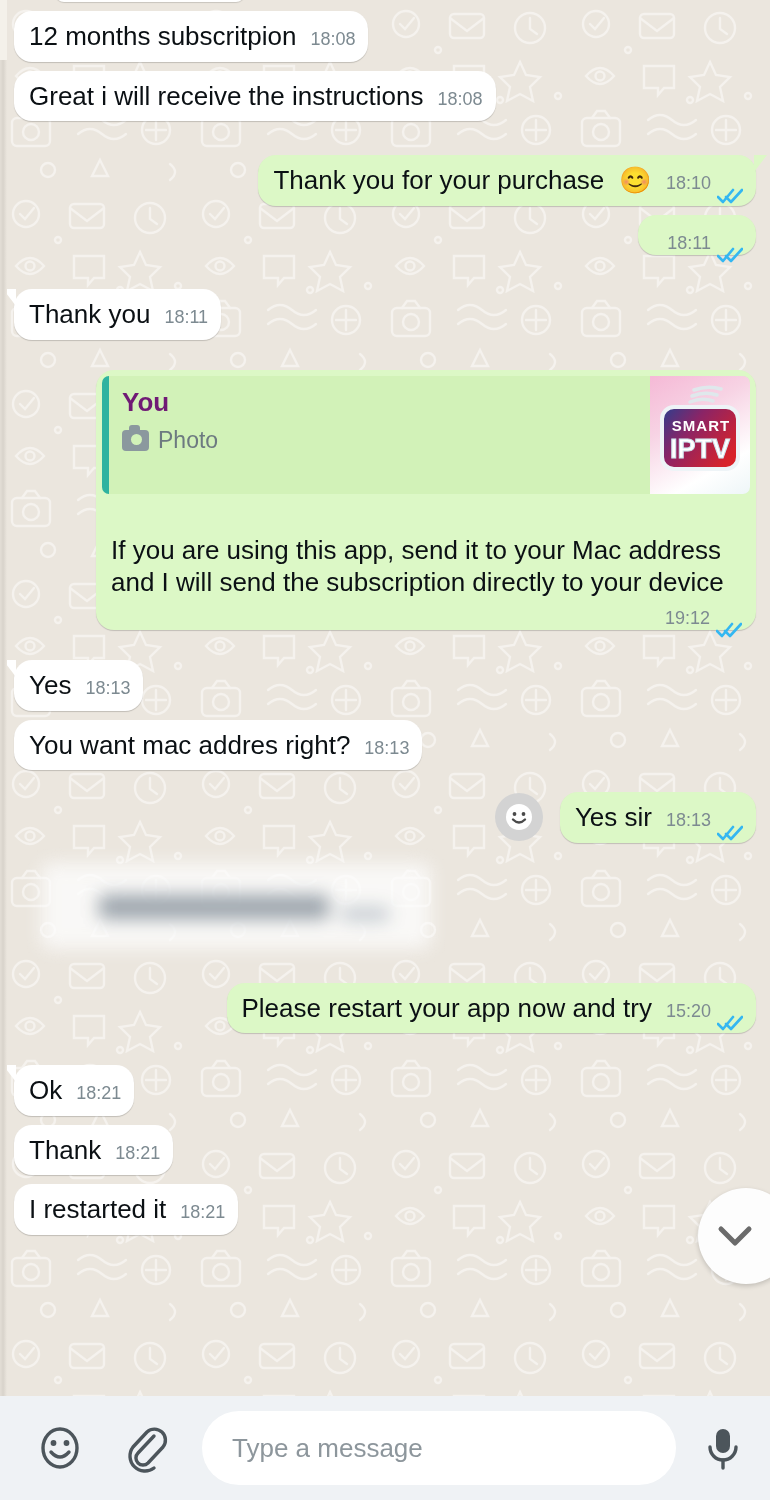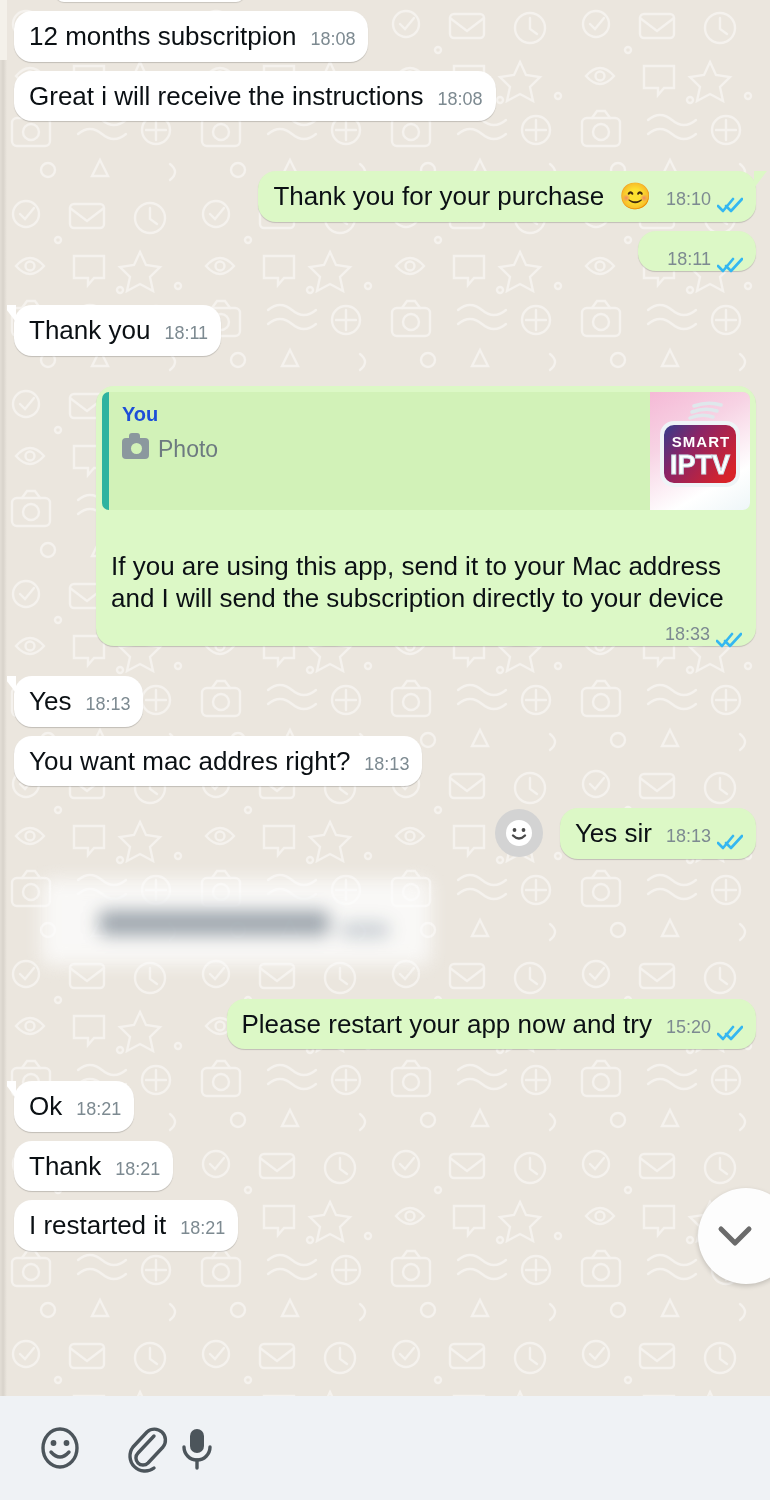--- a/index.html
+++ b/index.html
@@ -74,21 +74,21 @@
     color: #0b1014;
     display: inline-block;
   }
   .bubble.in  { background: #ffffff; }
   .bubble.out { background: #dcf8c6; }
 
   .bubble .txt { white-space: pre-wrap; }
 
   .meta {
     display: inline-flex;
-    align-items: flex-start;
+    align-items: flex-end;
     gap: 6px;
     float: right;
     margin-left: 14px;
     position: relative;
     top: 8px;
     white-space: nowrap;
   }
   .time { font-size: 18px; color: #7d8a91; }
   .ticks { display: inline-block; width: 26px; height: 16px; }
 
@@ -134,22 +134,22 @@
     overflow: hidden;
     margin-bottom: 8px;
   }
   .quote-bar { width: 7px; background: #2fb3a0; flex: 0 0 7px; }
   .quote-body {
     flex: 1 1 auto;
     padding: 10px 10px 12px 13px;
     min-width: 0;
   }
   .quote-name {
-    color: #1d4ed8;
-    font-size: 20px;
+    color: #701a75;
+    font-size: 26px;
     font-weight: bold;
     margin-bottom: 8px;
   }
   .quote-kind {
     display: flex;
     align-items: center;
     gap: 9px;
     color: #6d7a80;
     font-size: 23px;
   }
@@ -336,21 +336,21 @@
 
       <div class="row in">
         <div class="bubble in">
           <span class="txt">Great i will receive the instructions</span>
           <span class="meta">
             <span class="time">18:08</span>
           </span>
         </div>
       </div>
 
-      <div class="row out" style="margin-top:50px;">
+      <div class="row out" style="margin-top:34px;">
         <div class="bubble out tail-right">
           <span class="txt">Thank you for your purchase</span>
           <span class="txt" style="margin-left:8px;">😊</span>
           <span class="meta">
             <span class="time">18:10</span>
             <span class="ticks">
               <svg width="26" height="16" viewBox="0 0 26 16">
                   <path d="M1 9 l5 5 l10 -12" fill="none" stroke="#34b7f1" stroke-width="2.6" stroke-linecap="round" stroke-linejoin="round"></path>
                   <path d="M9 9 l5 5 l11 -12" fill="none" stroke="#34b7f1" stroke-width="2.6" stroke-linecap="round" stroke-linejoin="round"></path>
                 </svg>
@@ -411,21 +411,21 @@
                 <rect x="12" y="22" width="76" height="62" rx="12" ry="12" fill="url(#tvgrad)" stroke="#eef4f7" stroke-width="4"></rect>
                 <text x="51" y="46" text-anchor="middle" font-family="'Liberation Sans', sans-serif" font-size="15" font-weight="bold" fill="#ffffff" letter-spacing="1">SMART</text>
                 <text x="50" y="73" text-anchor="middle" font-family="'Liberation Sans', sans-serif" font-size="27" font-weight="bold" fill="#ffffff" stroke="#cfe6ee" stroke-width="1">IPTV</text>
               </svg>
             </div>
           </div>
 
           <div class="quote-text">
             <span class="txt">If you are using this app, send it to your Mac address and I will send the subscription directly to your device</span>
             <span class="meta">
-              <span class="time">18:33</span>
+              <span class="time">19:12</span>
               <span class="ticks">
                 <svg width="26" height="16" viewBox="0 0 26 16">
                     <path d="M1 9 l5 5 l10 -12" fill="none" stroke="#34b7f1" stroke-width="2.6" stroke-linecap="round" stroke-linejoin="round"></path>
                     <path d="M9 9 l5 5 l11 -12" fill="none" stroke="#34b7f1" stroke-width="2.6" stroke-linecap="round" stroke-linejoin="round"></path>
                   </svg>
               </span>
             </span>
           </div>
 
         </div>
@@ -542,20 +542,23 @@
         <path d="M17 30 q9 10 18 0" fill="none" stroke="#4c555b" stroke-width="3.4" stroke-linecap="round"></path>
       </svg>
     </span>
 
     <span class="icon-btn" style="margin-left:34px;">
       <svg width="52" height="52" viewBox="0 0 52 52">
         <path d="M34 14 L18 31 a7 7 0 0 0 10 10 L43 25 a11 11 0 0 0 -16 -15 L13 25 a15 15 0 0 0 21 21" fill="none" stroke="#4c555b" stroke-width="3.4" stroke-linecap="round" stroke-linejoin="round"></path>
       </svg>
     </span>
 
+    <div class="input-pill">
+      <span class="ph">Type a message</span>
+    </div>
 
     <span class="icon-btn">
       <svg width="50" height="52" viewBox="0 0 50 52">
         <rect x="18" y="7" width="14" height="24" rx="7" fill="#4c555b"></rect>
         <path d="M12 25 a13 13 0 0 0 26 0" fill="none" stroke="#4c555b" stroke-width="3.4" stroke-linecap="round"></path>
         <path d="M25 38 v8" fill="none" stroke="#4c555b" stroke-width="3.4" stroke-linecap="round"></path>
       </svg>
     </span>
 
   </div>

